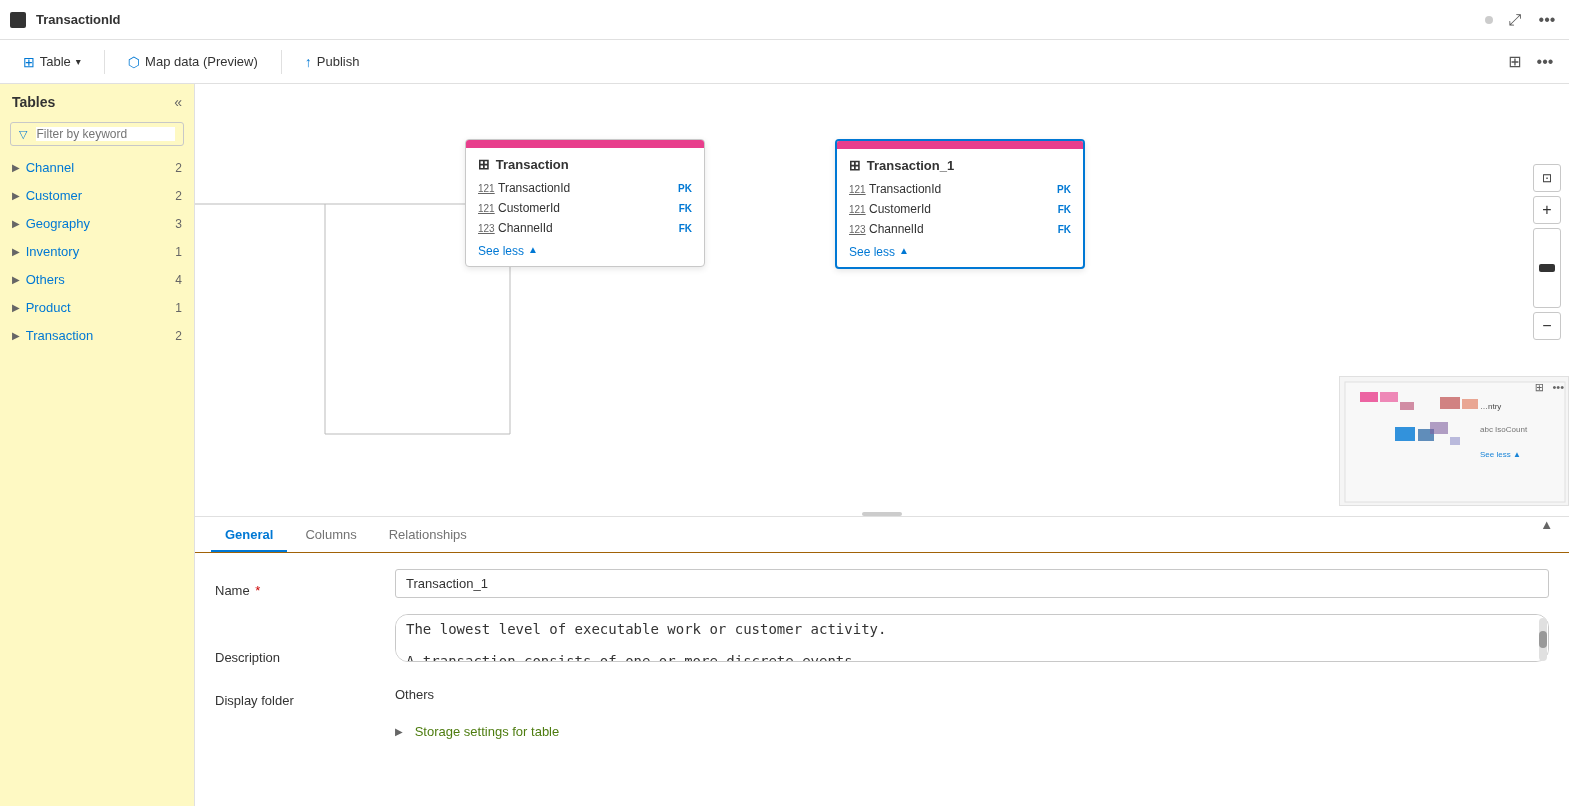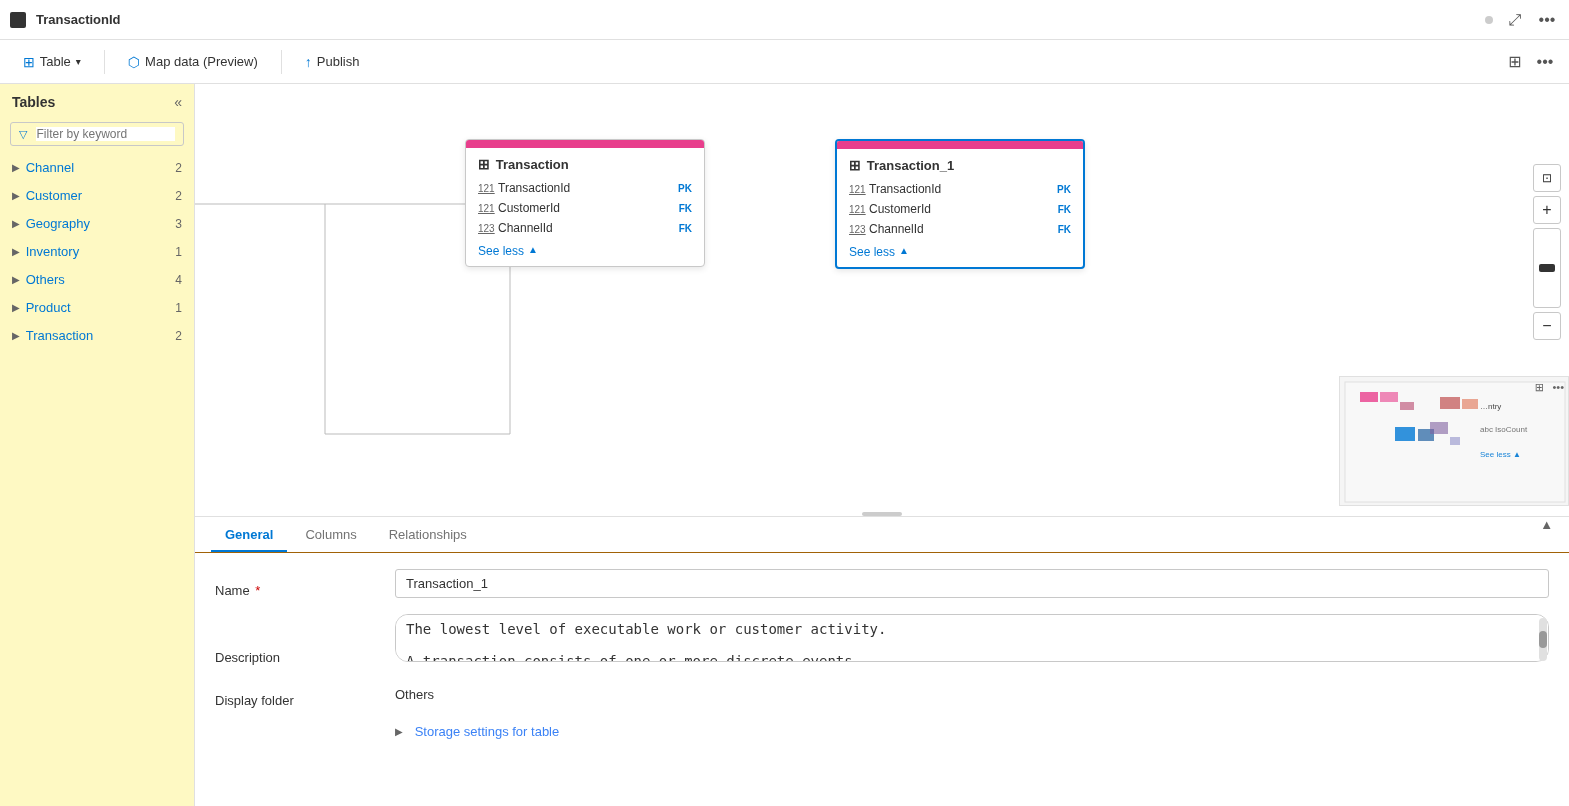--- a/index.html
+++ b/index.html
@@ -434,18 +434,18 @@
 
         <div class="form-row">
           <div class="form-label">
             <span>Display folder</span>
           </div>
           <div class="form-static">Others</div>
         </div>
 
         <div class="storage-row" style="padding-left: 180px; cursor:pointer;">
           <span class="storage-arrow">▶</span>
-          <span style="font-size:13px; color:#3b82f6; margin-left:6px;">Storage settings for table</span>
+          <span style="font-size:13px; color:#4d7c0f; margin-left:6px;">Storage settings for table</span>
         </div>
       </div>
     </div>
   </div>
 </div>
 
 </body></html>

